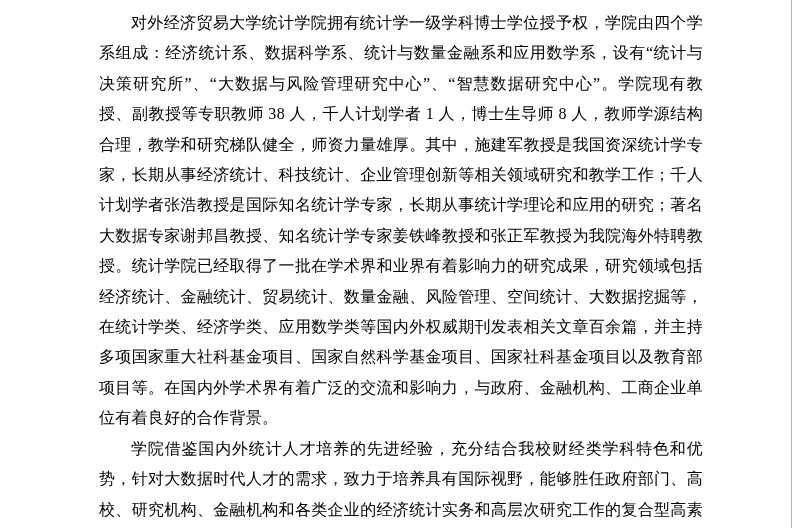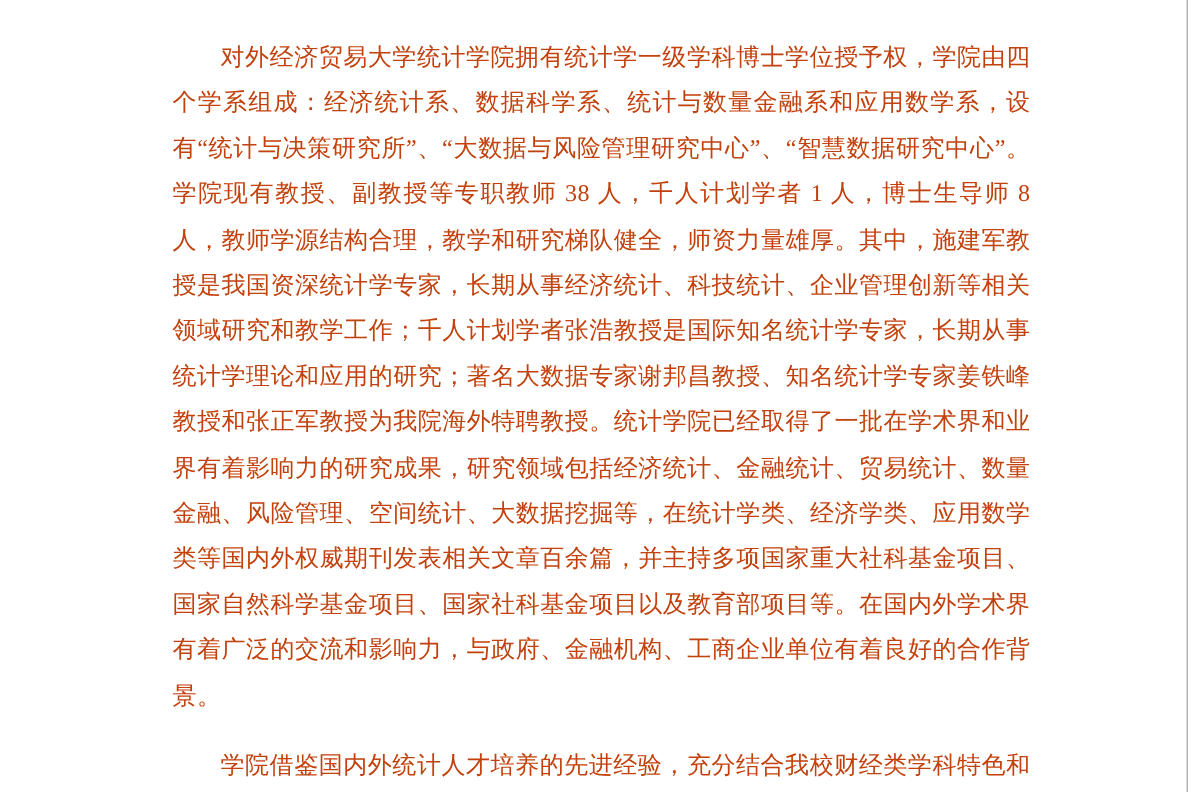--- a/index.html
+++ b/index.html
@@ -14,25 +14,25 @@
     position: relative;
     font-family: "Liberation Serif", "DejaVu Serif", serif;
   }
   .doc {
     position: absolute;
     left: 99px;
     top: 8px;
     width: 604px;
   }
   .para {
-    margin: 16px;
+    margin: 0;
     padding: 0;
     font-size: 16px;
     line-height: 30.4px;
-    color: #c2410c;
+    color: #000000;
     text-align: justify;
     text-justify: inter-character;
     text-align-last: left;
     text-indent: 2em;
     letter-spacing: 0.3px;
   }
   .right-edge {
     position: absolute;
     top: 0;
     left: 791px;

